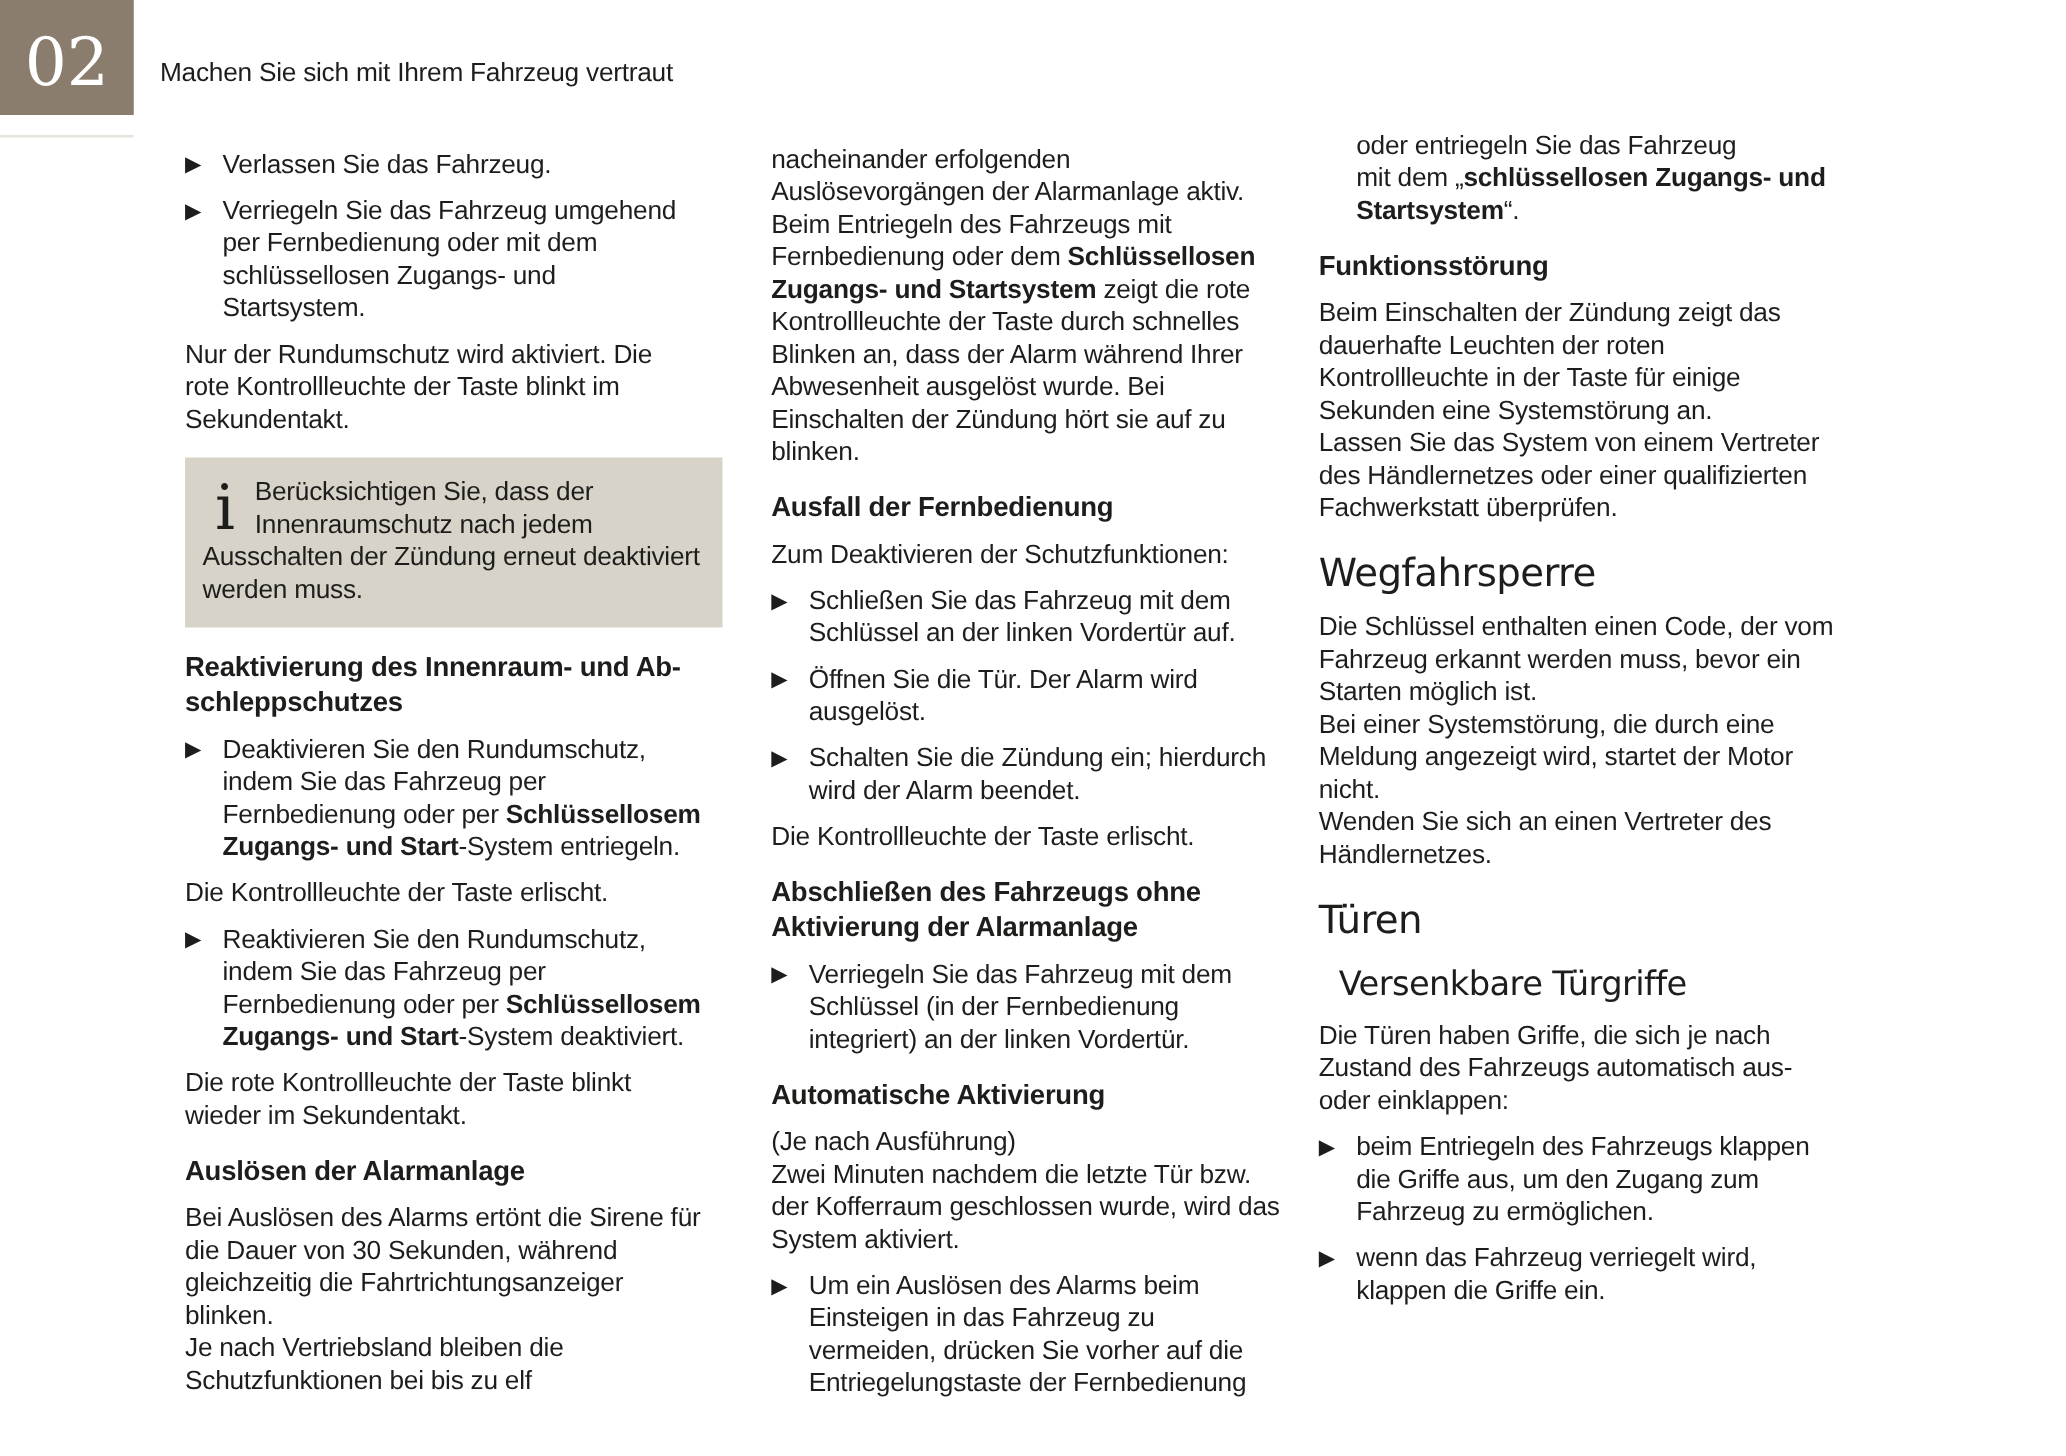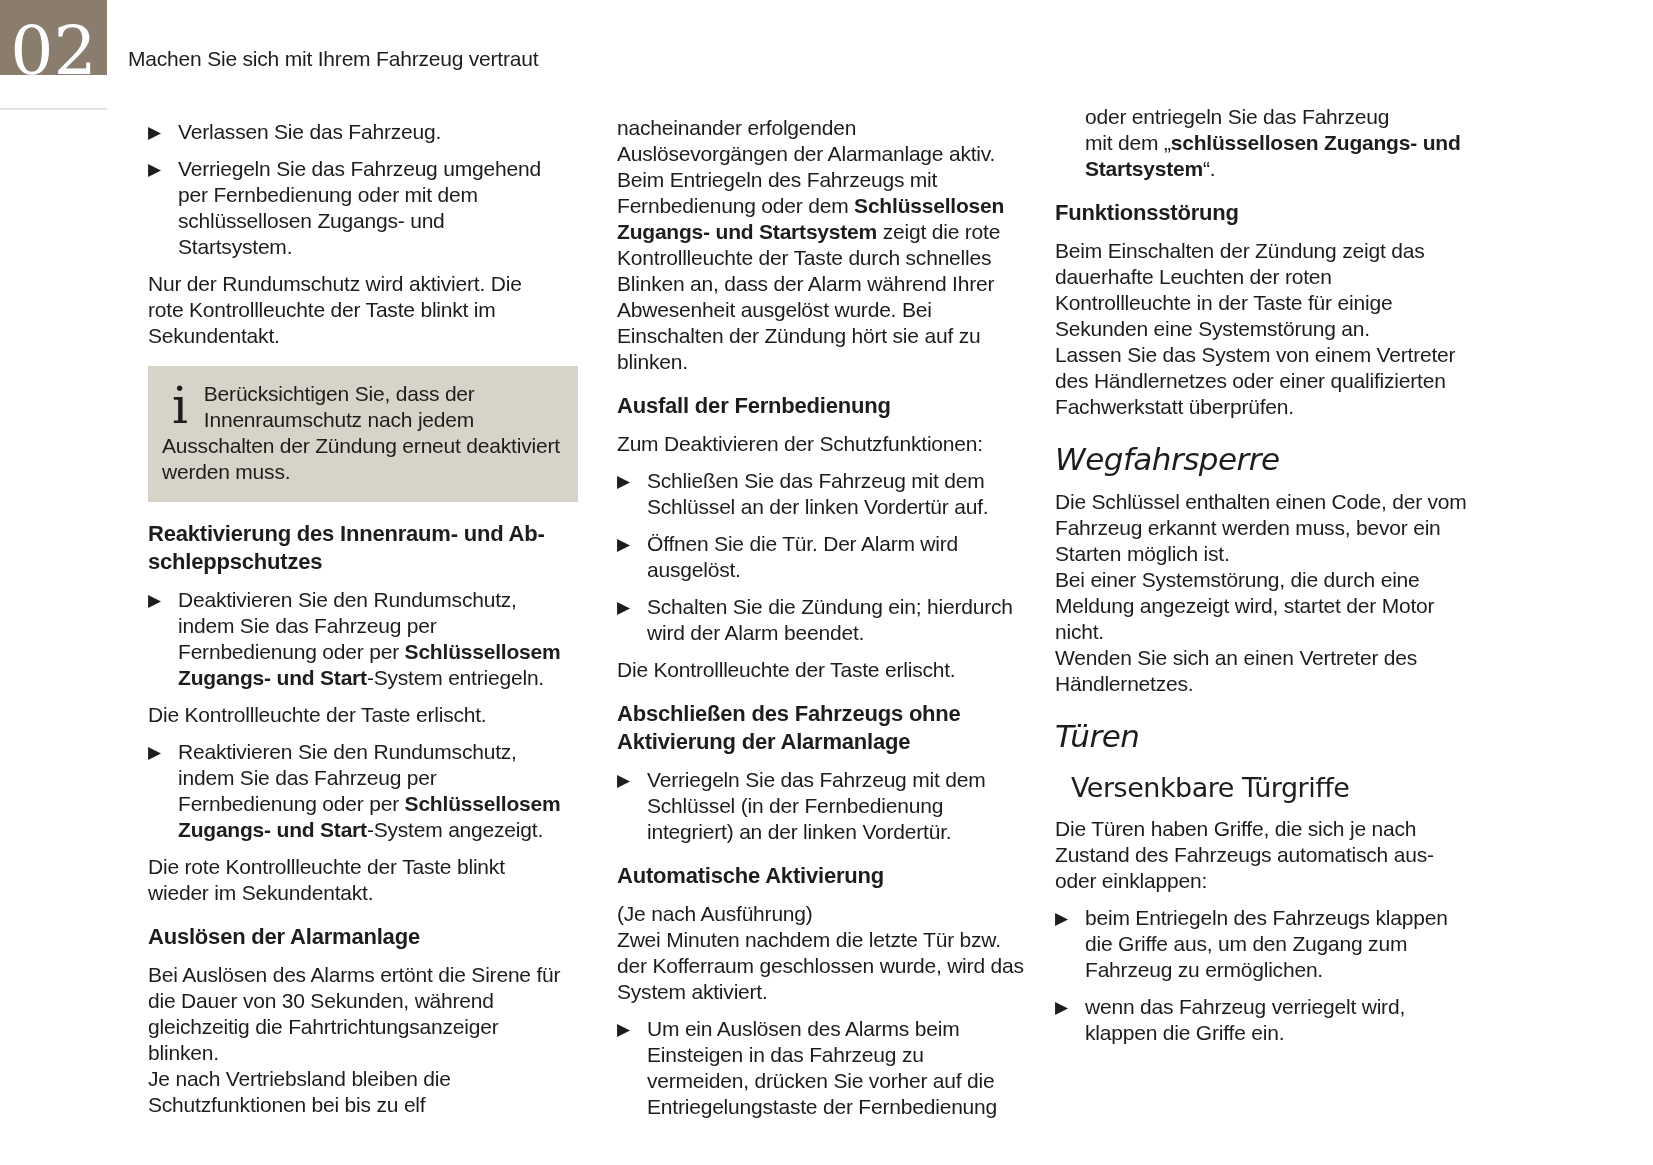--- a/index.html
+++ b/index.html
@@ -6,25 +6,25 @@
   html,body { width:1653px; height:1165px; background:#ffffff; overflow:hidden; }
   body {
     font-family:"Liberation Sans","DejaVu Sans",sans-serif;
     color:#1d1d1b;
     position:relative;
   }
 
   
   .chapter-box {
     position:absolute; left:0; top:0;
-    width:107px; height:75px;
+    width:107px; height:92px;
     background:#8a7d6d;
     color:#ffffff;
     font-family:"DejaVu Serif",serif;
-    font-size:68px; line-height:102px;
+    font-size:53px; line-height:102px;
     text-align:center;
   }
   .chapter-underline {
     position:absolute; left:0; top:108px;
     width:107px; height:2px; background:#e7e4de;
   }
 
   
   .page-header { position:absolute; left:128px; top:44px; }
   .page-number { font-size:19px; font-weight:bold; letter-spacing:0.3px; }
@@ -37,21 +37,21 @@
   .col-3 { left:1055px; width:416px; }
 
   .para { margin:11px 0; white-space:pre-line; }
   .h3 {
     font-weight:bold; font-size:22px; line-height:28px;
     margin:17px 0 7px 0; white-space:pre-line; letter-spacing:-0.2px;
   }
   .h2 {
     font-family:"DejaVu Sans",sans-serif;
     font-size:31px; line-height:38px; font-weight:500;
-    margin:20px 0 10px 0; white-space:pre-line; letter-spacing:-0.5px;font-style:italic;
+    margin:20px 0 10px 0; white-space:pre-line; letter-spacing:-0.5px;
   }
   .h2small {
     font-family:"DejaVu Sans",sans-serif;
     font-size:27px; line-height:34px; font-weight:500;
     margin:16px 0 9px 16px; white-space:pre-line; letter-spacing:-0.5px;
   }
   .bullet { position:relative; padding-left:30px; margin:11px 0; }
   .bullet.cont { margin-top:0; }
   .tri {
     position:absolute; left:0; top:0px;
@@ -104,21 +104,21 @@
     </div>
     <div class="h3"><span>Reaktivierung des Innenraum- und Ab-
 schleppschutzes</span></div>
     <div class="bullet">
       <span class="tri">▶</span>
       <span class="btext"><span>Deaktivieren Sie den Rundumschutz, indem Sie das Fahrzeug per Fernbedienung oder per </span><span class="b">Schlüssellosem Zugangs- und Start</span><span>-System entriegeln.</span></span>
     </div>
     <div class="para"><span>Die Kontrollleuchte der Taste erlischt.</span></div>
     <div class="bullet">
       <span class="tri">▶</span>
-      <span class="btext"><span>Reaktivieren Sie den Rundumschutz, indem Sie das Fahrzeug per Fernbedienung oder per </span><span class="b">Schlüssellosem Zugangs- und Start</span><span>-System angezeigt.</span></span>
+      <span class="btext"><span>Reaktivieren Sie den Rundumschutz, indem Sie das Fahrzeug per Fernbedienung oder per </span><span class="b">Schlüssellosem Zugangs- und Start</span><span>-System deaktiviert.</span></span>
     </div>
     <div class="para"><span>Die rote Kontrollleuchte der Taste blinkt wieder im Sekundentakt.</span></div>
     <div class="h3"><span>Auslösen der Alarmanlage</span></div>
     <div class="para"><span>Bei Auslösen des Alarms ertönt die Sirene für die Dauer von 30 Sekunden, während gleichzeitig die Fahrtrichtungsanzeiger blinken.
 Je nach Vertriebsland bleiben die Schutzfunktionen bei bis zu elf</span></div>
   </div>
 <div class="col col-2">
     <div class="para"><span>nacheinander erfolgenden Auslösevorgängen der Alarmanlage aktiv.
 Beim Entriegeln des Fahrzeugs mit Fernbedienung oder dem </span><span class="b">Schlüssellosen Zugangs- und Startsystem</span><span> zeigt die rote Kontrollleuchte der Taste durch schnelles Blinken an, dass der Alarm während Ihrer Abwesenheit ausgelöst wurde. Bei Einschalten der Zündung hört sie auf zu blinken.</span></div>
     <div class="h3"><span>Ausfall der Fernbedienung</span></div>

